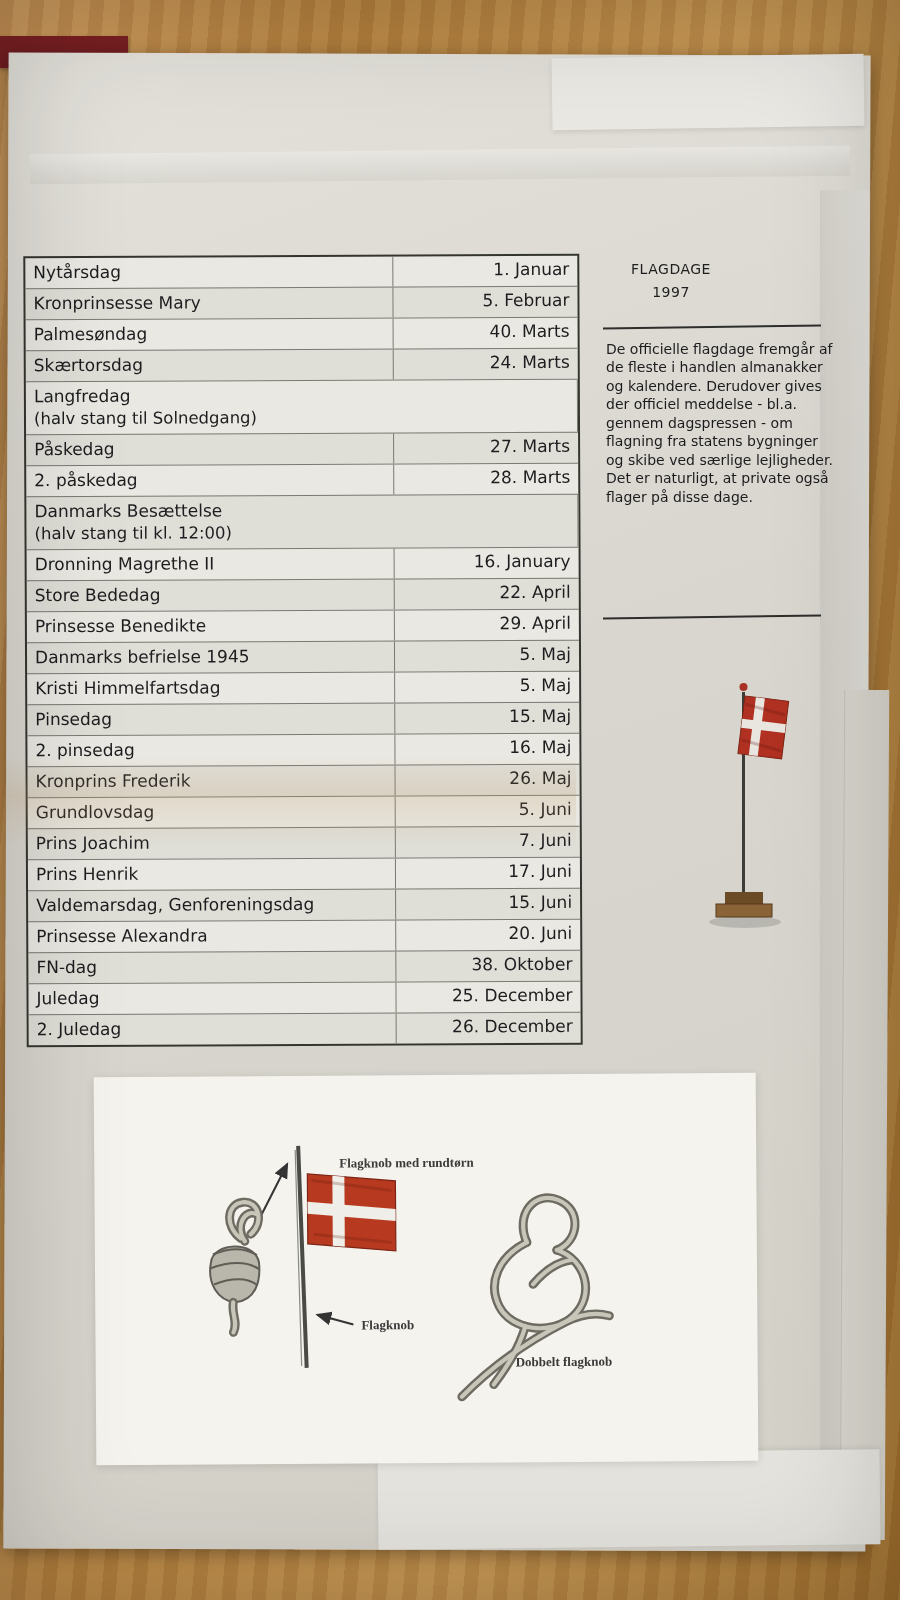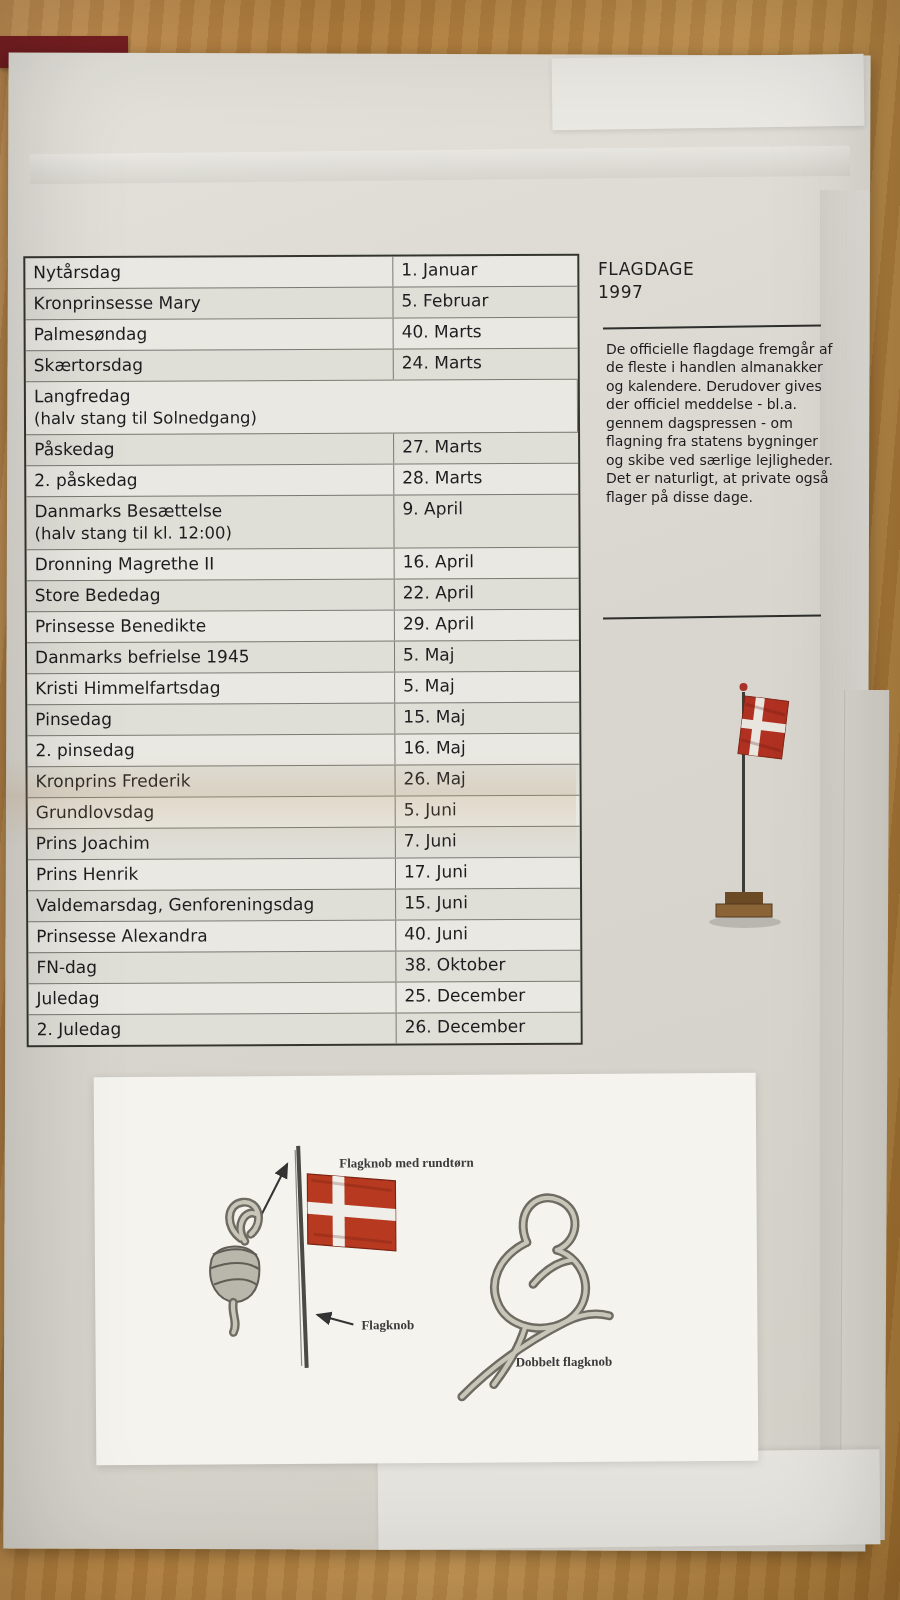--- a/index.html
+++ b/index.html
@@ -64,25 +64,25 @@
     position:absolute;left:25px;top:255px;width:552px;z-index:5;
     border:2px solid #35352f;background:#e9e8e2;
     transform:rotate(-0.25deg);
   }
   .trow{display:flex;border-top:1px solid #7a7a73;}
   .trow:first-child{border-top:none;}
   .trow:nth-child(even){background:rgba(160,165,150,0.14);}
   .tcell{padding:3px 8px 4px;font-size:17px;line-height:23px;color:#1d1d1f;}
   .tname{flex:1;border-right:1px solid #7a7a73;}
   .tnote{font-size:16.5px;line-height:22px;}
-  .tdate{width:168px;transform:translateY(-1px);}
+  .tdate{width:168px;text-align:right;transform:translateY(-1px);}
   
   .head-title{
-    position:absolute;left:598px;top:258px;width:214px;z-index:5;
-    text-align:left;font-size:17px;line-height:23px;color:#1f1f1f;letter-spacing:0.5px;
+    position:absolute;left:564px;top:258px;width:214px;z-index:5;
+    text-align:center;font-size:14px;line-height:23px;color:#1f1f1f;letter-spacing:0.5px;
   }
   .rule{
     position:absolute;left:603px;width:218px;height:2px;background:#2e2e2c;z-index:5;
   }
   .rule-top{top:326px;transform:rotate(-0.8deg);}
   .rule-bottom{top:616px;transform:rotate(-0.8deg);}
   .info-text{
     position:absolute;left:606px;top:340px;width:232px;z-index:5;
     font-size:14px;line-height:1.32;color:#1c1c1e;
   }
@@ -134,25 +134,24 @@
     <div class="trow">
       <div class="tcell tname">Påskedag</div>
       <div class="tcell tdate">27. Marts</div>
     </div>
     <div class="trow">
       <div class="tcell tname">2. påskedag</div>
       <div class="tcell tdate">28. Marts</div>
     </div>
     <div class="trow">
       <div class="tcell tname">Danmarks Besættelse<div class="tnote">(halv stang til kl. 12:00)</div></div>
-      <div class="tcell tdate">9. April</div>
     </div>
     <div class="trow">
       <div class="tcell tname">Dronning Magrethe II</div>
-      <div class="tcell tdate">16. April</div>
+      <div class="tcell tdate">16. January</div>
     </div>
     <div class="trow">
       <div class="tcell tname">Store Bededag</div>
       <div class="tcell tdate">22. April</div>
     </div>
     <div class="trow">
       <div class="tcell tname">Prinsesse Benedikte</div>
       <div class="tcell tdate">29. April</div>
     </div>
     <div class="trow">
@@ -186,21 +185,21 @@
     <div class="trow">
       <div class="tcell tname">Prins Henrik</div>
       <div class="tcell tdate">17. Juni</div>
     </div>
     <div class="trow">
       <div class="tcell tname">Valdemarsdag, Genforeningsdag</div>
       <div class="tcell tdate">15. Juni</div>
     </div>
     <div class="trow">
       <div class="tcell tname">Prinsesse Alexandra</div>
-      <div class="tcell tdate">40. Juni</div>
+      <div class="tcell tdate">20. Juni</div>
     </div>
     <div class="trow">
       <div class="tcell tname">FN-dag</div>
       <div class="tcell tdate">38. Oktober</div>
     </div>
     <div class="trow">
       <div class="tcell tname">Juledag</div>
       <div class="tcell tdate">25. December</div>
     </div>
     <div class="trow">

